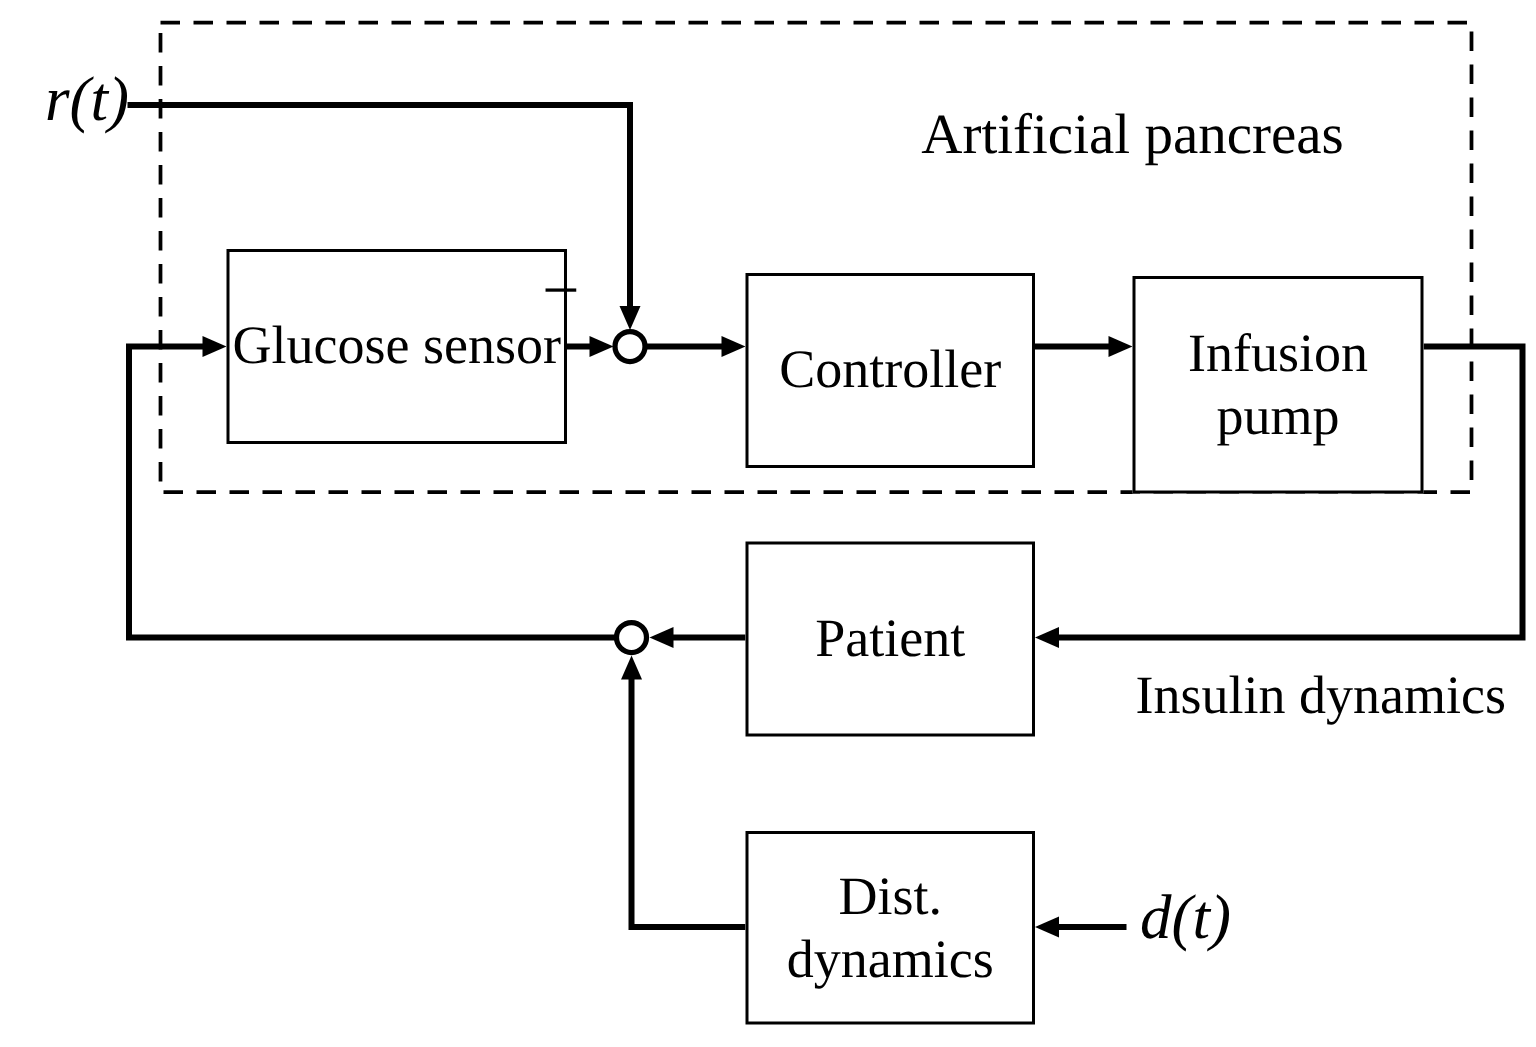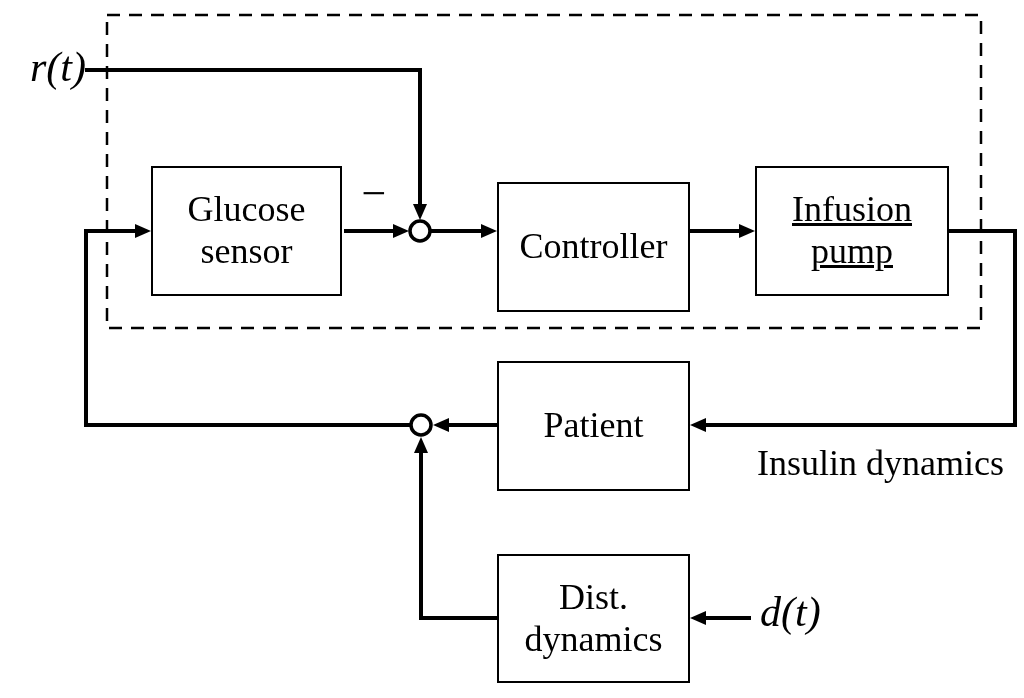--- a/index.html
+++ b/index.html
@@ -29,23 +29,23 @@
     border: 2.5px solid #000000;
     background: #ffffff;
     display: flex;
     align-items: center;
     justify-content: center;
     text-align: center;
     font-size: 36px;
     line-height: 1.16;
     padding: 0 2px;
   }
-  #blk-glucose-sensor { left: 151px; top: 166px; width: 191px; height: 130px; }
+  #blk-glucose-sensor { left: 151px; top: 166px; width: 227px; height: 130px; }
   #blk-controller     { left: 497px; top: 182px; width: 193px; height: 130px; }
-  #blk-infusion-pump  { left: 755px; top: 166px; width: 194px; height: 130px; text-decoration: underline; }
+  #blk-infusion-pump  { left: 755px; top: 184px; width: 194px; height: 145px; }
   #blk-patient        { left: 497px; top: 361px; width: 193px; height: 130px; text-align: center; }
   #blk-dist-dynamics  { left: 497px; top: 554px; width: 193px; height: 129px; }
 
   .lbl {
     position: absolute;
     white-space: nowrap;
     font-size: 36px;
     line-height: 1.1;
   }
   #lbl-system-title {
@@ -110,18 +110,19 @@
   <div class="block" id="blk-infusion-pump">
     <span>Infusion pump</span>
   </div>
   <div class="block" id="blk-patient">
     <span>Patient</span>
   </div>
   <div class="block" id="blk-dist-dynamics">
     <span>Dist. dynamics</span>
   </div>
 
+  <div class="lbl" id="lbl-system-title">Artificial pancreas</div>
   <div class="lbl" id="lbl-reference">r(t)</div>
   <div class="lbl" id="lbl-disturbance">d(t)</div>
   <div class="lbl" id="lbl-insulin-inj">Insulin dynamics</div>
   <div class="lbl" id="lbl-minus">−</div>
 
 </div>
 
 </body></html>

